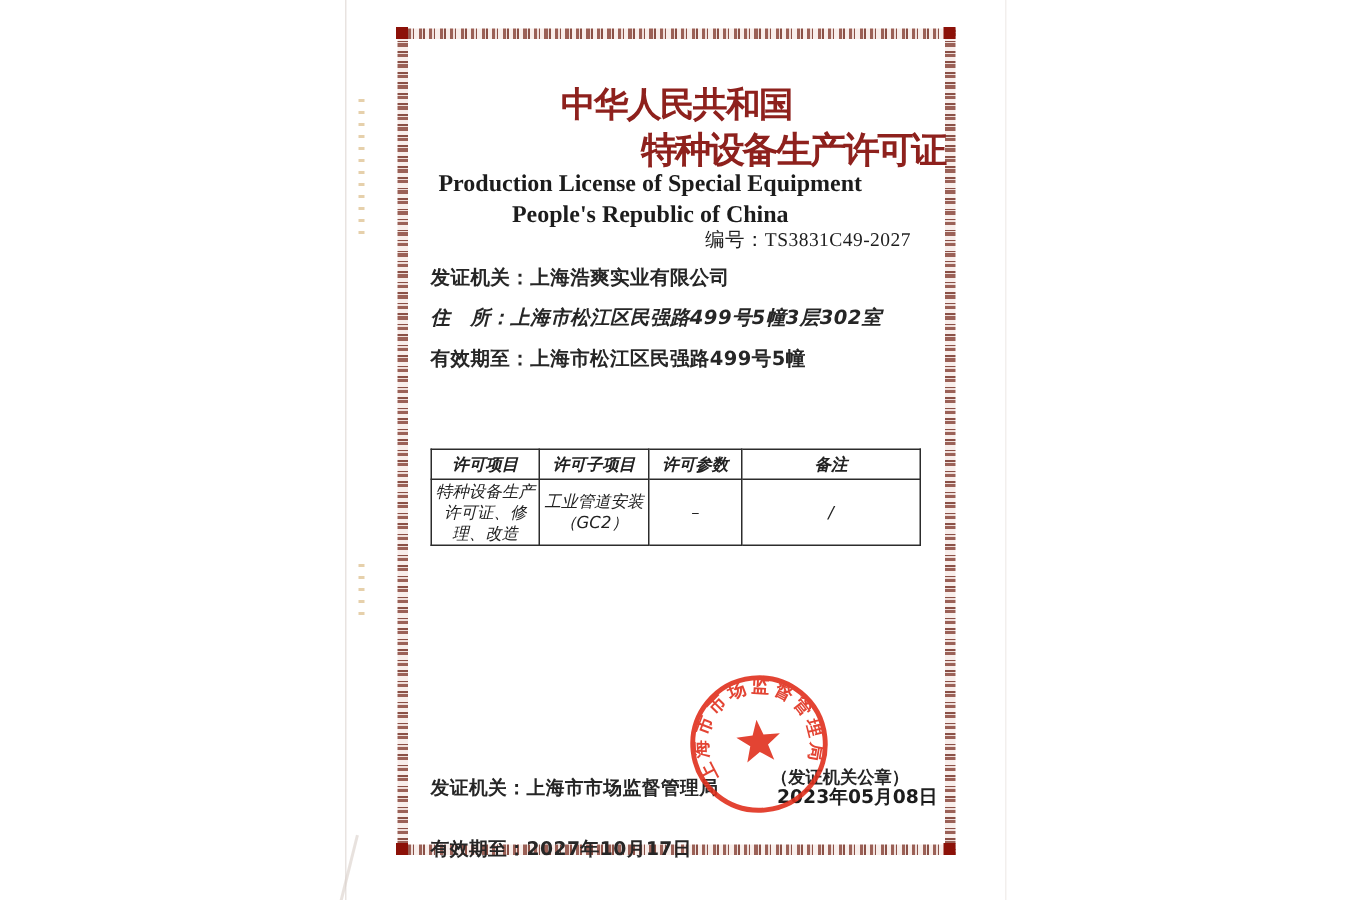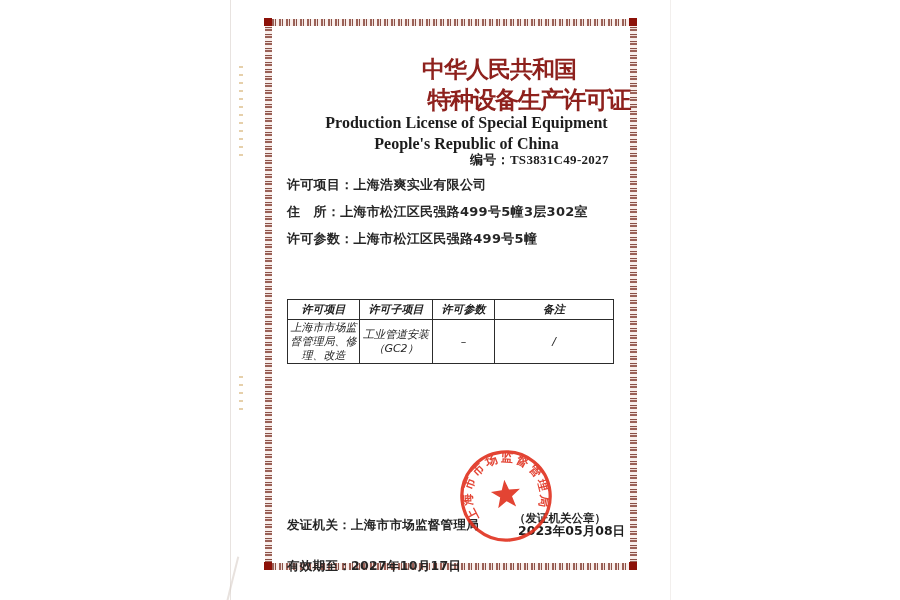--- a/index.html
+++ b/index.html
@@ -39,42 +39,41 @@
   .frame-right{left:630px;}
   .frame-corner{position:absolute;width:8px;height:8px;background:#8c1108;}
   .c-tl{left:264px;top:18px;}  .c-tr{left:629px;top:18px;}
   .c-bl{left:264px;top:562px;} .c-br{left:629px;top:562px;}
 
   
   .title-cn{
     position:absolute;left:272px;width:358px;text-align:center;
     color:#8e211d;font-weight:bold;
   }
-  .title-cn1{top:54px;font-size:23px;letter-spacing:-1px;padding-left:48px;}
+  .title-cn1{top:54px;font-size:23px;letter-spacing:-1px;}
   .title-cn2{top:84px;font-size:24px;letter-spacing:-1.5px;text-align:right;}
   .title-en{
     position:absolute;left:272px;width:323px;text-align:center;
     color:#1c1c1c;font-weight:bold;font-size:16px;
     font-family:"Liberation Serif","DejaVu Serif",serif;
-    margin-left:33px;
   }
   .title-en1{top:114px;}
   .title-en2{top:135px;}
   .license-no{
     position:absolute;left:470px;top:151px;width:168px;
-    font-size:13px;font-weight:bold;color:#1d1d1d;
+    font-size:13px;font-weight:normal;color:#1d1d1d;
     font-family:"Liberation Serif","DejaVu Serif",serif;letter-spacing:.3px;
   }
 
   
   .field-line{
     position:absolute;left:287px;font-size:13px;font-weight:bold;color:#262626;
     letter-spacing:.3px;white-space:nowrap;
   }
-  .f1{top:176px;} .f2{top:203px;} .f3{top:230px;}
+  .f1{top:176px;} .f2{top:203px;font-style:italic;} .f3{top:230px;}
   .approval-line{top:280px;}
 
   
   .lic-table{
     position:absolute;left:287px;top:299px;width:326px;
     border-collapse:collapse;table-layout:fixed;
     font-size:11px;color:#222;font-style:italic;
   }
   .lic-table th,.lic-table td{
     border:1.6px solid #2c2c2c;text-align:center;vertical-align:middle;
@@ -134,47 +133,47 @@
   <div class="frame-corner c-bl"></div>
   <div class="frame-corner c-br"></div>
 
   <div class="title-cn title-cn1">中华人民共和国</div>
   <div class="title-cn title-cn2">特种设备生产许可证</div>
   <div class="title-en title-en1">Production License of Special Equipment</div>
   <div class="title-en title-en2">People's Republic of China</div>
   <div class="license-no">编号：TS3831C49-2027</div>
 
   <div class="field-line f1">
-    <span>许可项目：</span><span>上海浩爽实业有限公司</span>
+    <span>发证机关：</span><span>上海浩爽实业有限公司</span>
   </div>
   <div class="field-line f2">
     <span>住　所：</span><span>上海市松江区民强路499号5幢3层302室</span>
   </div>
   <div class="field-line f3">
-    <span>许可参数：</span><span>上海市松江区民强路499号5幢</span>
+    <span>有效期至：</span><span>上海市松江区民强路499号5幢</span>
   </div>
 
   <table class="lic-table">
     <colgroup>
       <col class="col1">
         <col class="col2">
         <col class="col3">
         <col class="col4">
     </colgroup>
     <thead>
       <tr>
         <th>许可项目</th>
         <th>许可子项目</th>
         <th>许可参数</th>
         <th>备注</th>
       </tr>
     </thead>
     <tbody>
       <tr>
-        <td>上海市市场监督管理局、修理、改造</td>
+        <td>特种设备生产许可证、修理、改造</td>
         <td>工业管道安装（GC2）</td>
         <td>–</td>
         <td>/</td>
       </tr>
     </tbody>
   </table>
 
   <div class="seal-caption">（发证机关公章）</div>
   <div class="issue-date">2023年05月08日</div>
   <div class="bottom-line issuer">发证机关：上海市市场监督管理局</div>

